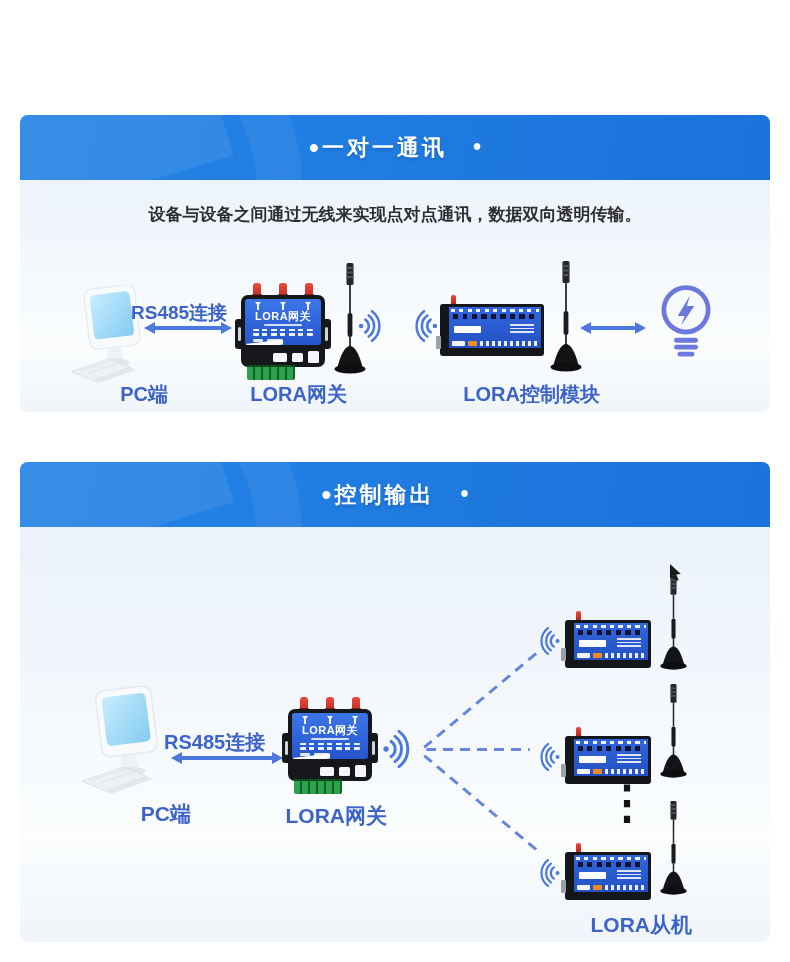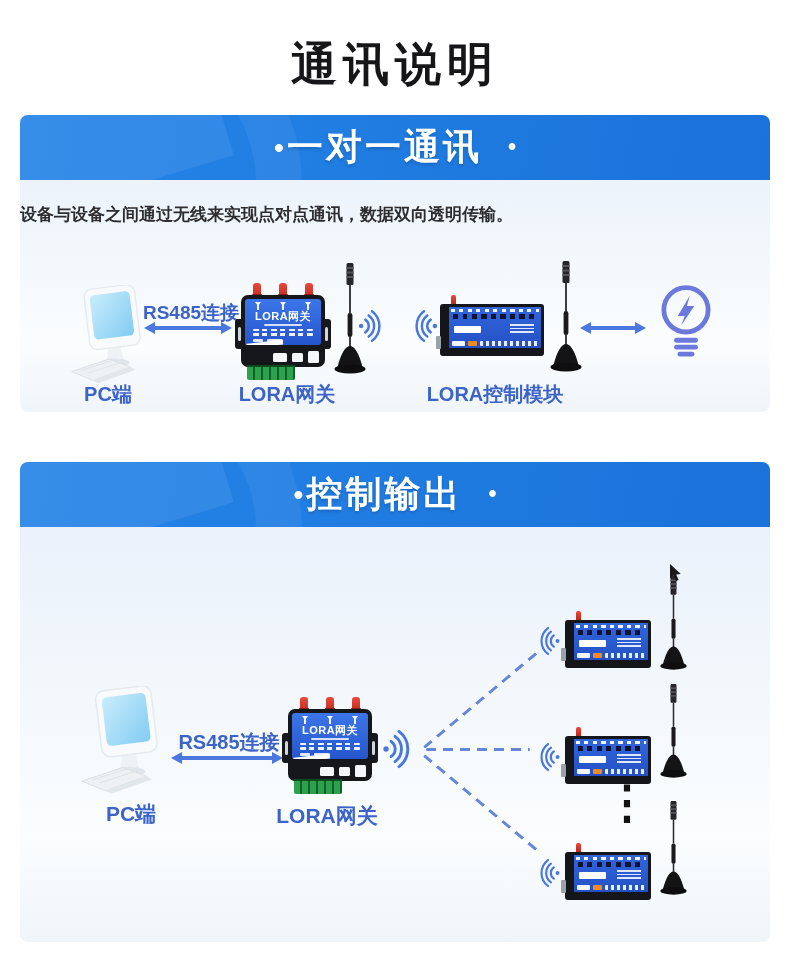--- a/index.html
+++ b/index.html
@@ -19,32 +19,32 @@
 
   .banner { position:absolute; left:0; top:0; right:0; height:65px;
     background:linear-gradient(100deg,#2585e7,#1a72da);
     display:flex; align-items:center; justify-content:center; overflow:hidden; }
   .banner::before { content:''; position:absolute; left:-40px; top:-52px; width:240px; height:130px;
     background:rgba(255,255,255,.08); transform:rotate(-17deg); }
   .banner::after { content:''; position:absolute; left:-90px; bottom:-190px; width:280px; height:280px;
     border:46px solid rgba(255,255,255,.06); border-radius:50%; }
   .bdot  { color:#fff; font-size:28px; font-weight:bold; margin-right:3px; }
   .bdot.r{ margin-left:26px; margin-right:0; font-size:23px; }
-  .btitle{ color:#fff; font-size:36px; font-weight:bold; letter-spacing:3px;
+  .btitle{ color:#fff; font-size:22px; font-weight:bold; letter-spacing:3px;
     text-shadow:0 2px 3px rgba(10,50,110,.28); }
 
-  .subtitle { position:absolute; left:0; width:100%; 
+  .subtitle { position:absolute; left:0; width:100%; text-align:center;
     font-size:17px; font-weight:bold; color:#2d2d30; }
   .card1 .subtitle { top:88px; }
   .card2 .subtitle { top:78px; }
 
-  .nlabel { position:absolute; text-align:center; font-weight:bold; color:#3c63c8; }
+  .nlabel { position:absolute; text-align:right; font-weight:bold; color:#3c63c8; }
   .f20 { font-size:20px; } .f21 { font-size:21px; }
 
-  .linklabel { position:absolute; text-align:center; font-weight:bold; color:#3c63c8; }
+  .linklabel { position:absolute; font-weight:bold; color:#3c63c8; }
 
   
   .darrow { position:absolute; display:flex; align-items:center; }
   .darrow i { display:block; width:0; height:0; border-top:6.5px solid transparent; border-bottom:6.5px solid transparent; }
   .darrow i.l { border-right:11px solid #4a78de; }
   .darrow i.r { border-left:11px solid #4a78de; }
   .darrow b { flex:1; height:3.6px; background:#4a78de; }
 
   
   .dash { position:absolute; height:3px; border-radius:2px;
@@ -164,21 +164,20 @@
       <polygon points="4,97 46,83 70,92 28,107" fill="#eef1f4" stroke="#d9dfe4" stroke-width="1"></polygon>
       <polygon points="28,107 70,92 76,95 34,110" fill="#e2e7eb"></polygon>
       <line x1="14" y1="96" x2="54" y2="83" stroke="#dde2e7" stroke-width="1"></line>
       <line x1="22" y1="99" x2="62" y2="86" stroke="#dde2e7" stroke-width="1"></line>
     </g>
   </defs>
 </svg>
 
 <div class="page">
 
-  <div class="main-title">通讯说明</div>
 
   <div class="card card1">
     <div class="banner">
       <span class="bdot">•</span>
       <span class="btitle">一对一通讯</span>
       <span class="bdot r">•</span>
     </div>
     <div class="subtitle">设备与设备之间通过无线来实现点对点通讯，数据双向透明传输。</div>
 
     <svg class="svgicon" style="left:48px;top:170px;width:82px;height:100px" viewBox="0 0 92 112">
@@ -396,19 +395,20 @@
               <i class="b2"></i>
               <i class="b3"></i>
             </div>
         </div>
       </div>
     </div>
     <svg class="svgicon" style="left:638px;top:339px;width:31px;height:95px" viewBox="0 0 36 112">
         <use href="#def-antenna"></use>
       </svg>
 
+    <div class="nlabel f21" style="left:512px;top:449px;width:160px">LORA从机</div>
   </div>
 
   <svg class="cursor" style="left:669px;top:564px;width:13px;height:18px" viewBox="0 0 13 18">
     <path d="M1 0 L1 14.5 L4.6 11.4 L7 17 L9.6 15.9 L7.2 10.4 L11.8 10 Z" fill="#1a1a1a"></path>
   </svg>
 
 </div>
 
 </body></html>

